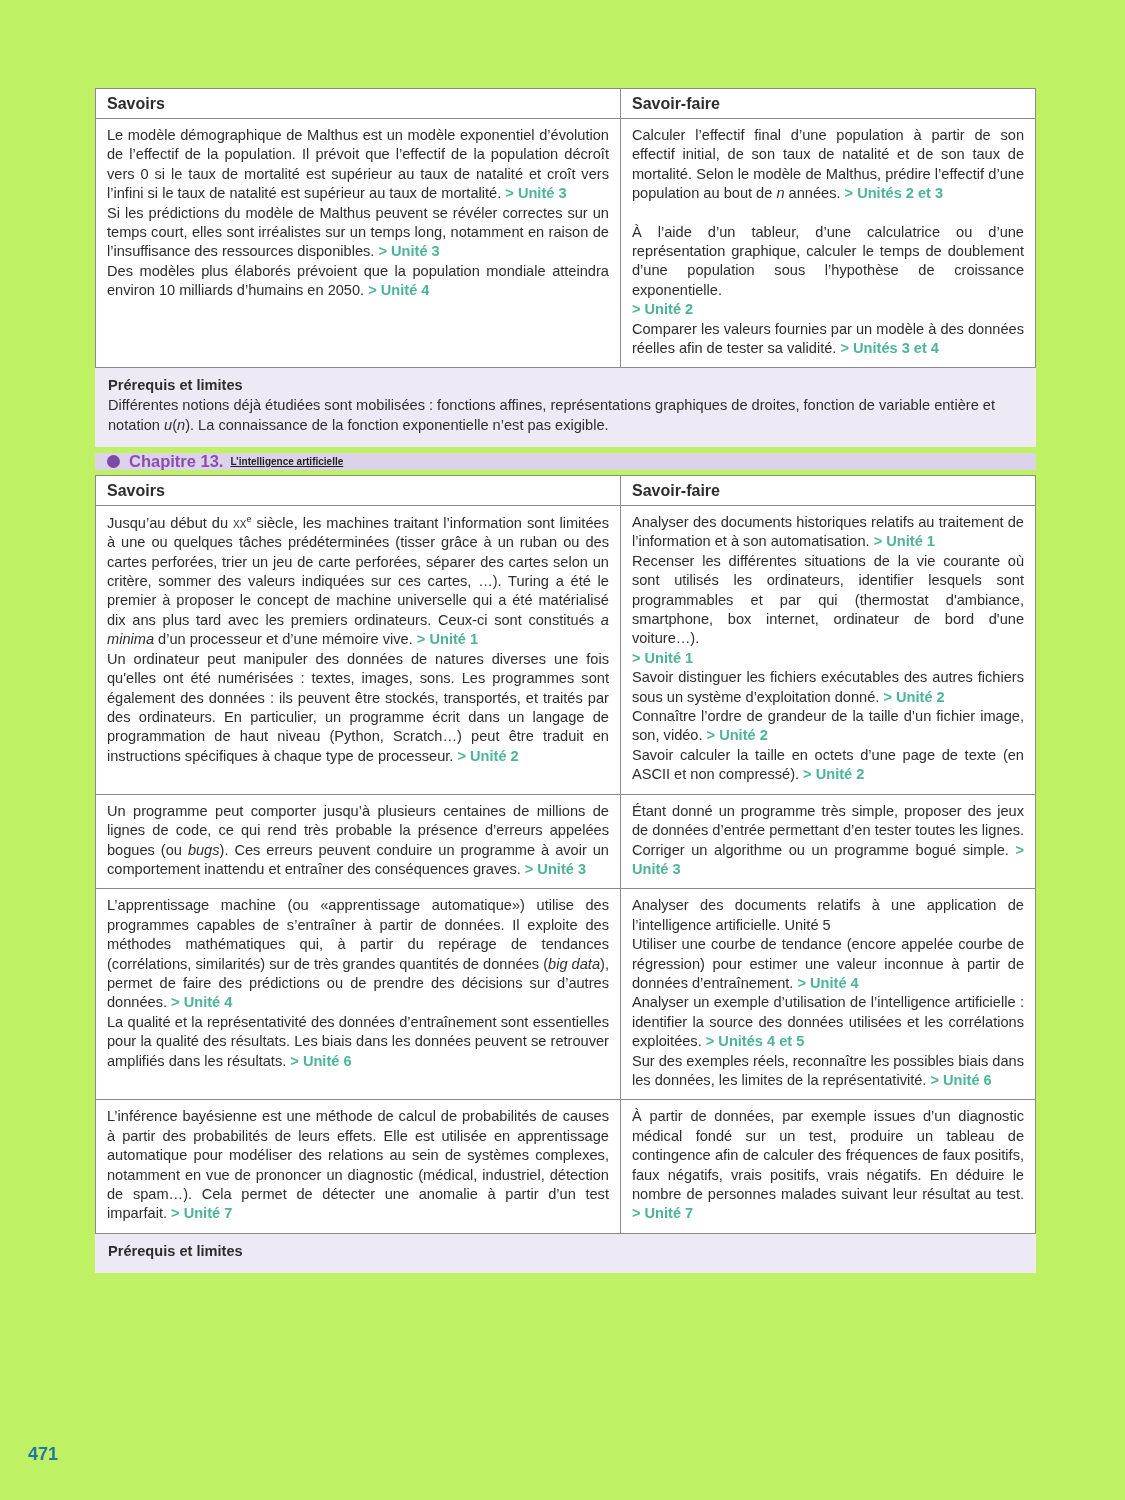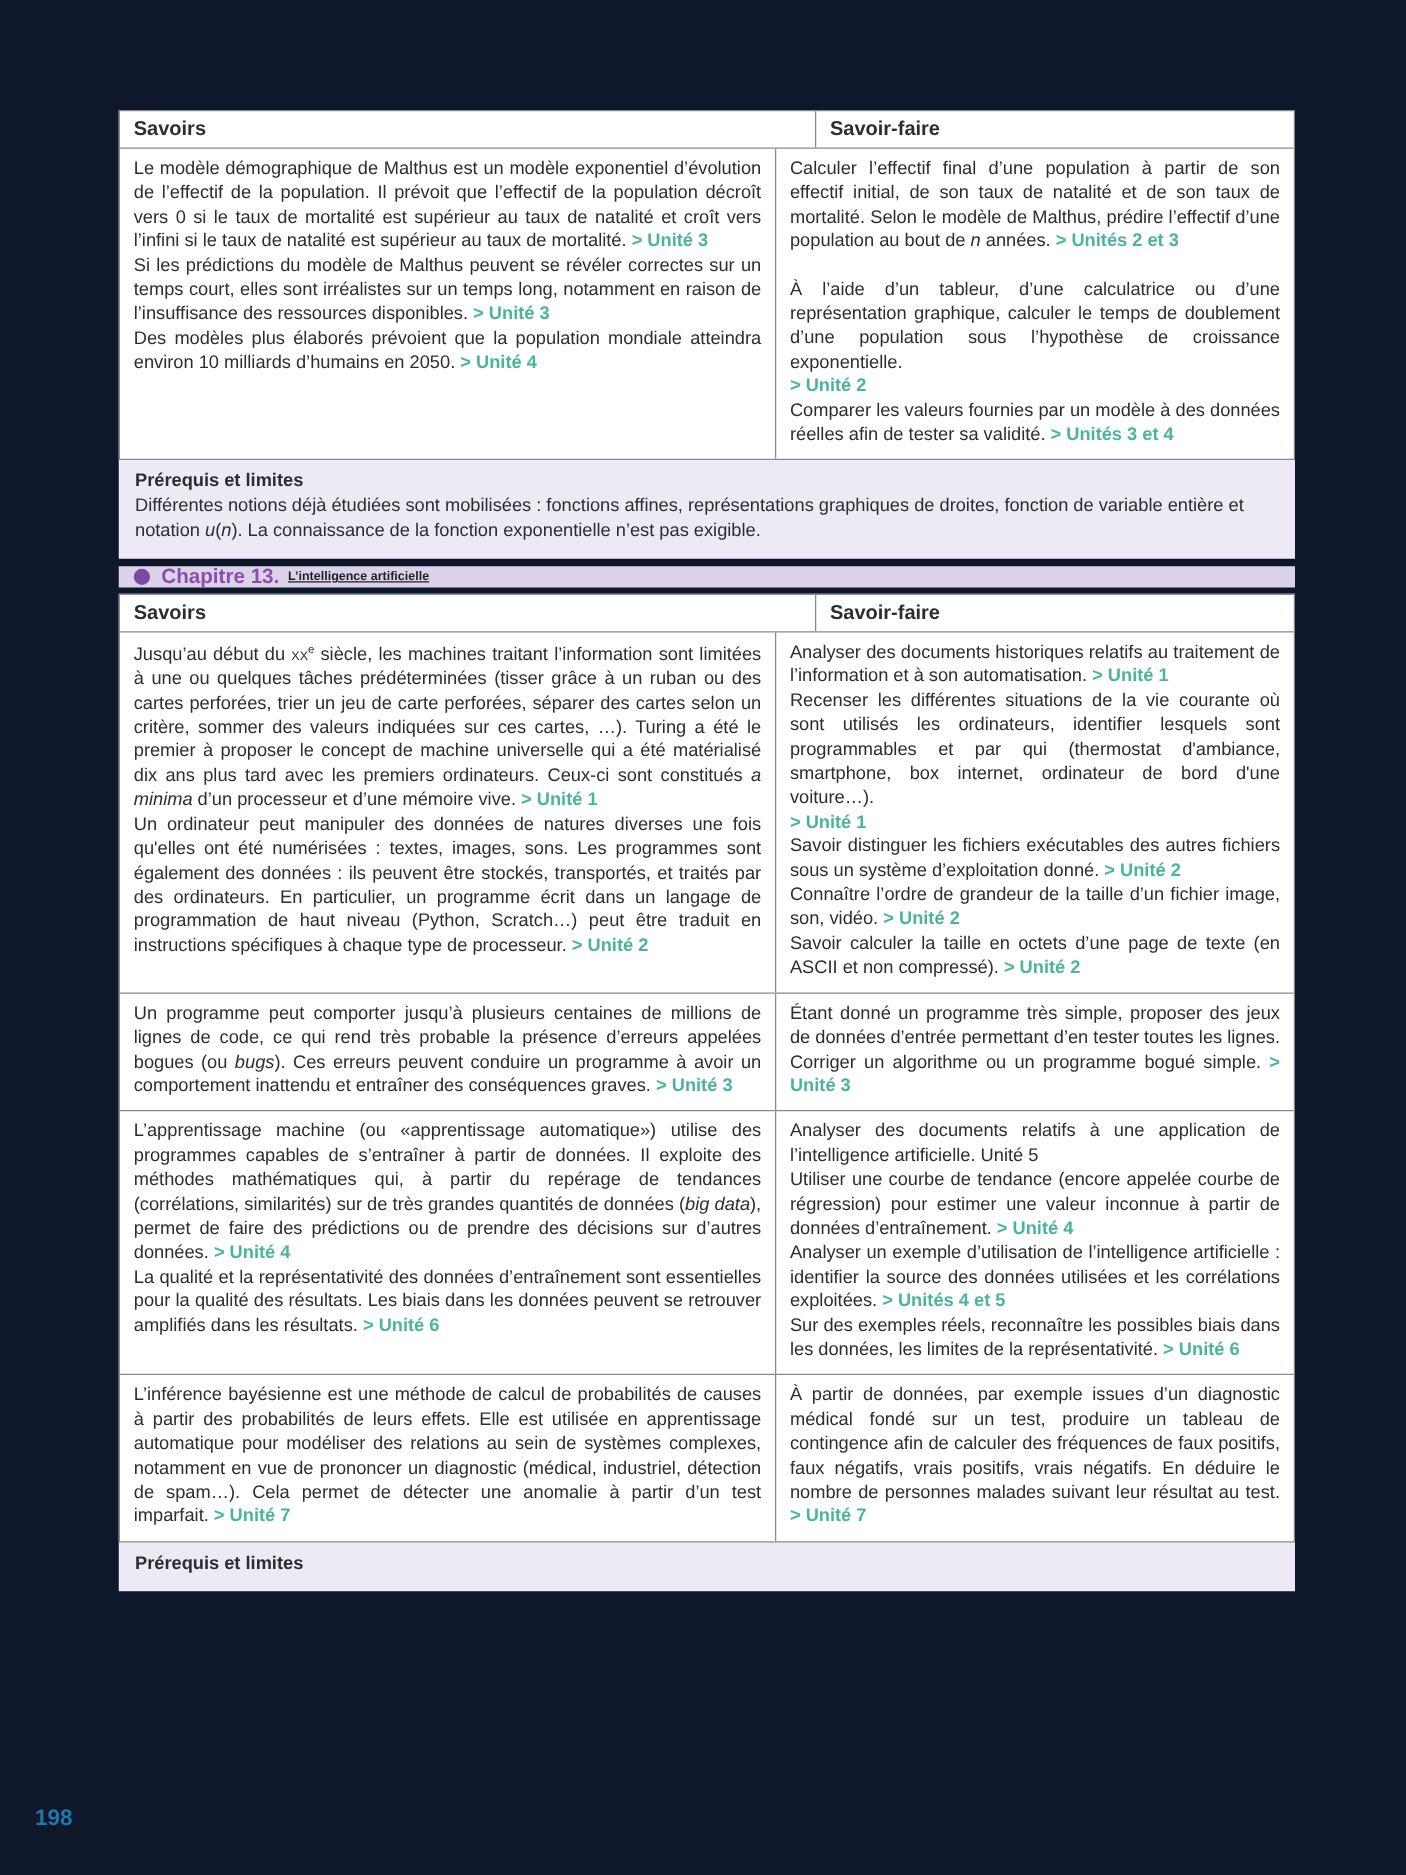--- a/index.html
+++ b/index.html
@@ -9,30 +9,30 @@
     --band-bg:#dcd3ea;
     --prereq-bg:#edeaf6;
     --border-gray:#8a8a8a;
     --text-dark:#2d2d2d;
     --page-number-blue:#1f78a7;
   }
   html,body{margin:0;padding:0;background:#ffffff;}
   .page{
     position:relative;
     width:1125px;height:1500px;
-    background:#0f172a;
+    background:#bef264;
     font-family:"Liberation Sans", sans-serif;
     color:var(--text-dark);
     overflow:hidden;
   }
   .content{position:absolute;left:95px;top:88px;width:941px;}
   .prog-table{border:1px solid var(--border-gray);background:#fff;}
   .t-head{display:grid;grid-template-columns:55.8% 1fr;border-bottom:1px solid var(--border-gray);}
   .th{font-weight:bold;font-size:16px;padding:6px 11px 5px;}
-  .th.sf{border-left:1px solid var(--border-gray);margin-left:32px;}
+  .th.sf{border-left:1px solid var(--border-gray);}
   .t-row{display:grid;grid-template-columns:55.8% 1fr;}
   .t-row + .t-row{border-top:1px solid var(--border-gray);}
   .cell{padding:7px 11px 9px;font-size:14.6px;line-height:1.33;text-align:justify;}
   .c-right{border-left:1px solid var(--border-gray);}
   .cell p{margin:0;}
   .cell p.blank{height:19px;}
   .tl{color:var(--link-teal);font-weight:bold;margin-top:38px;}
   .it{font-style:italic;}
   .sup{vertical-align:super;font-size:0.62em;}
   .sc{font-variant:small-caps;}
@@ -148,14 +148,14 @@
           </div>
         </div>
     </section>
 
     <section class="prereq">
       <p class="prereq-title">Prérequis et limites</p>
     </section>
 
   </div>
 
-  <div class="page-number">198</div>
+  <div class="page-number">471</div>
 </div>
 
 </body></html>

